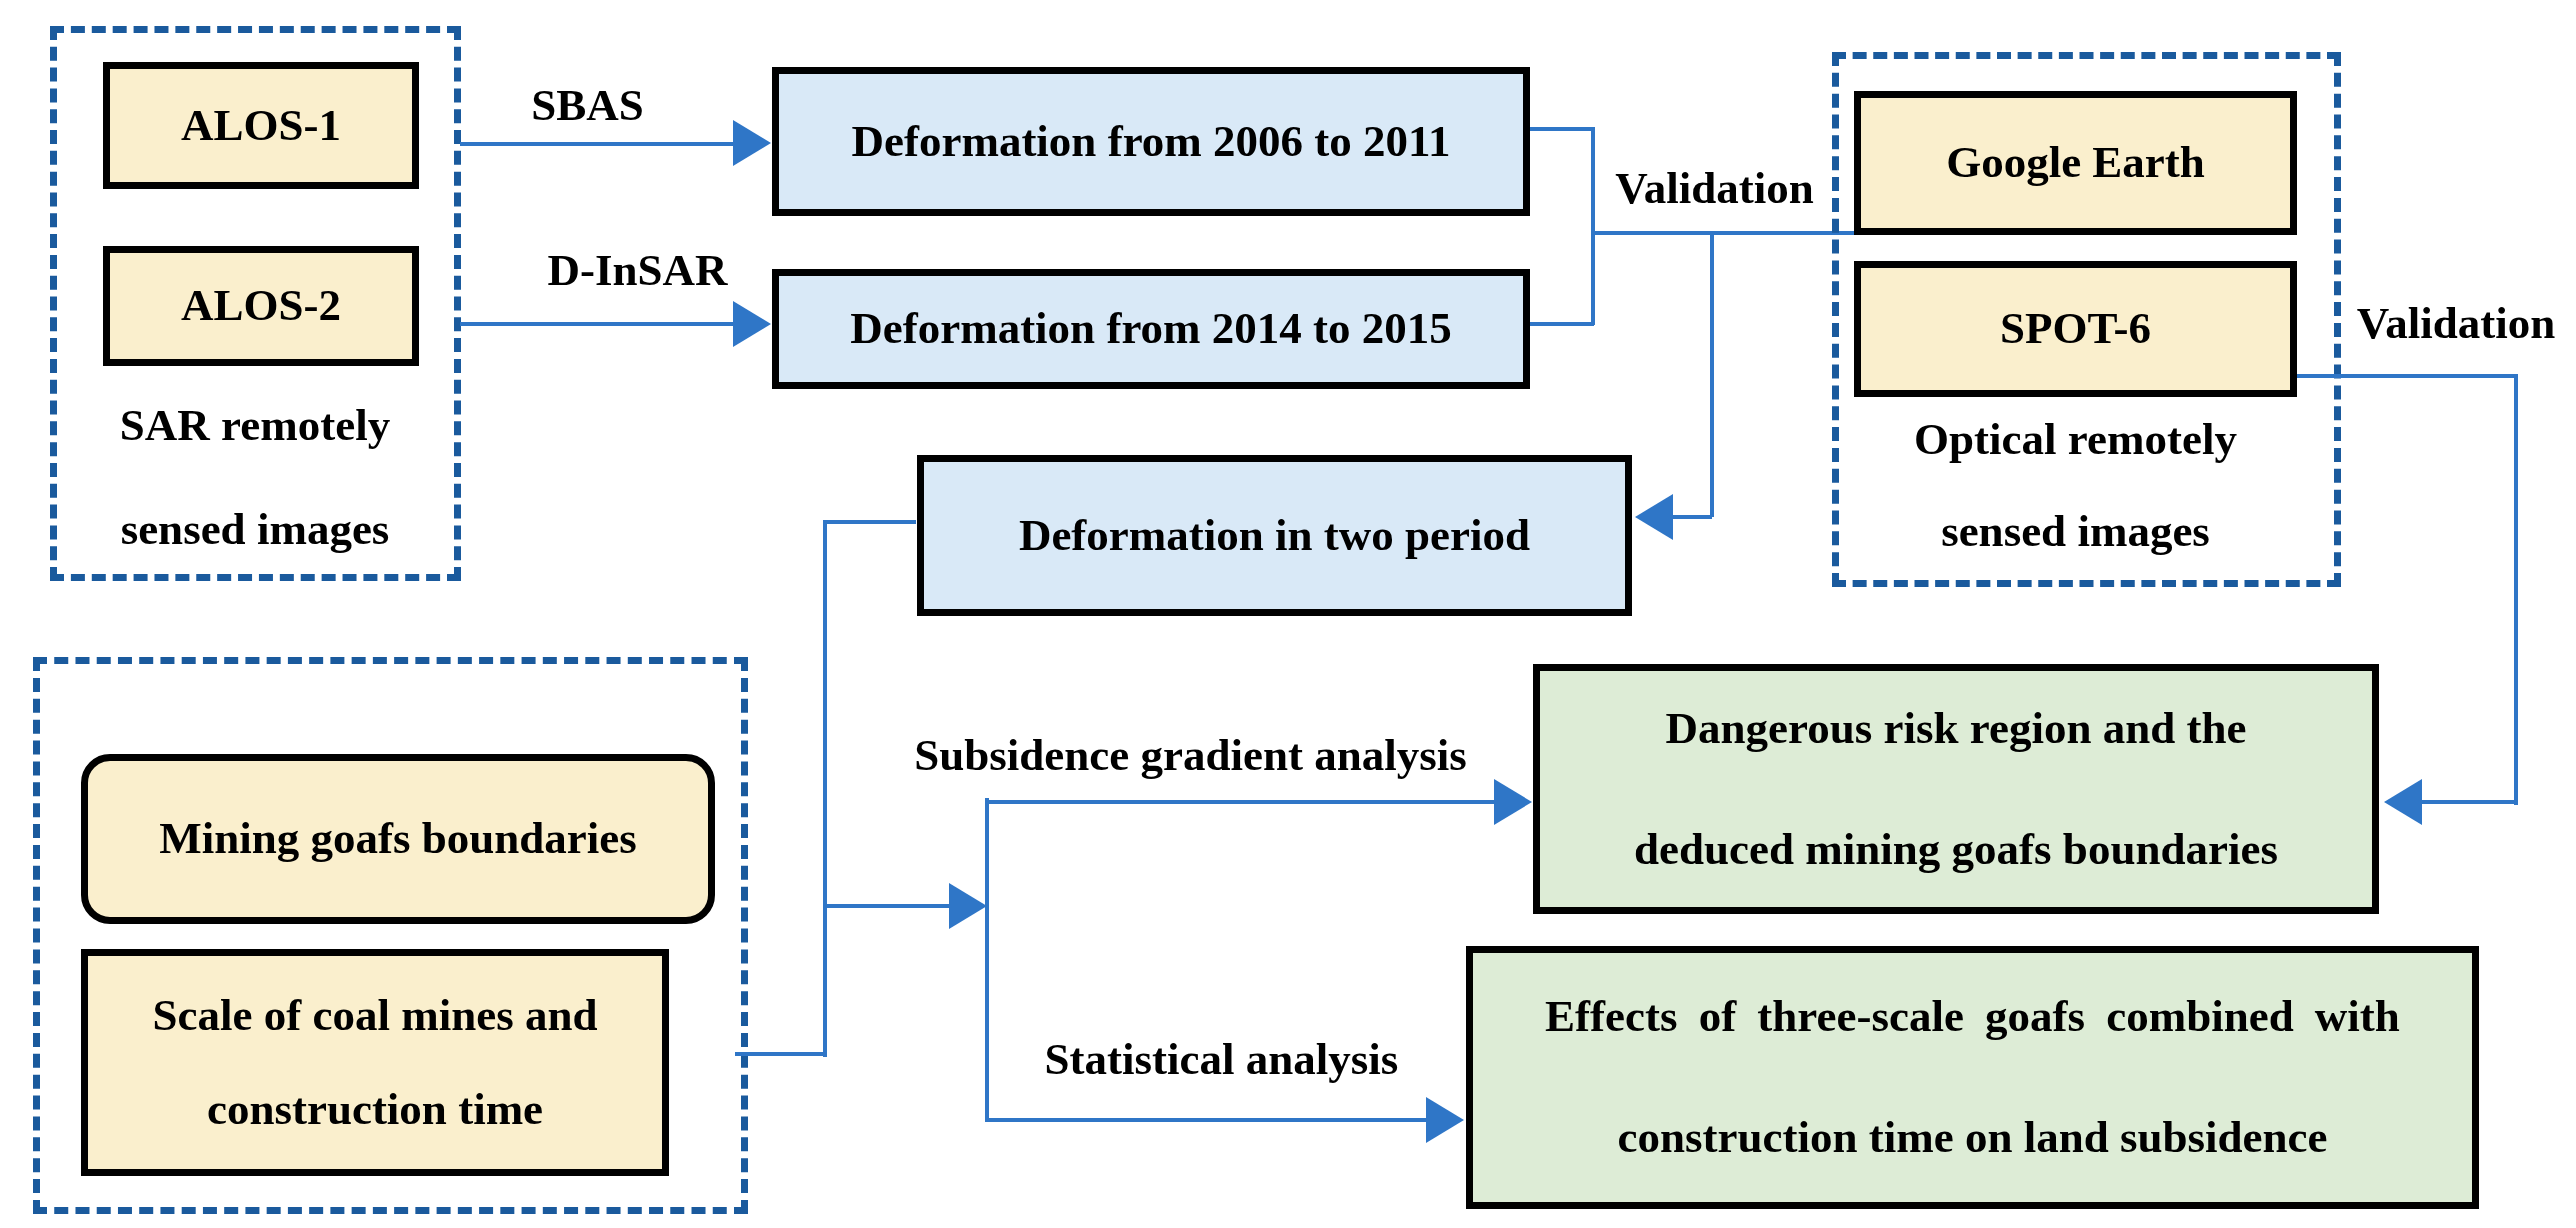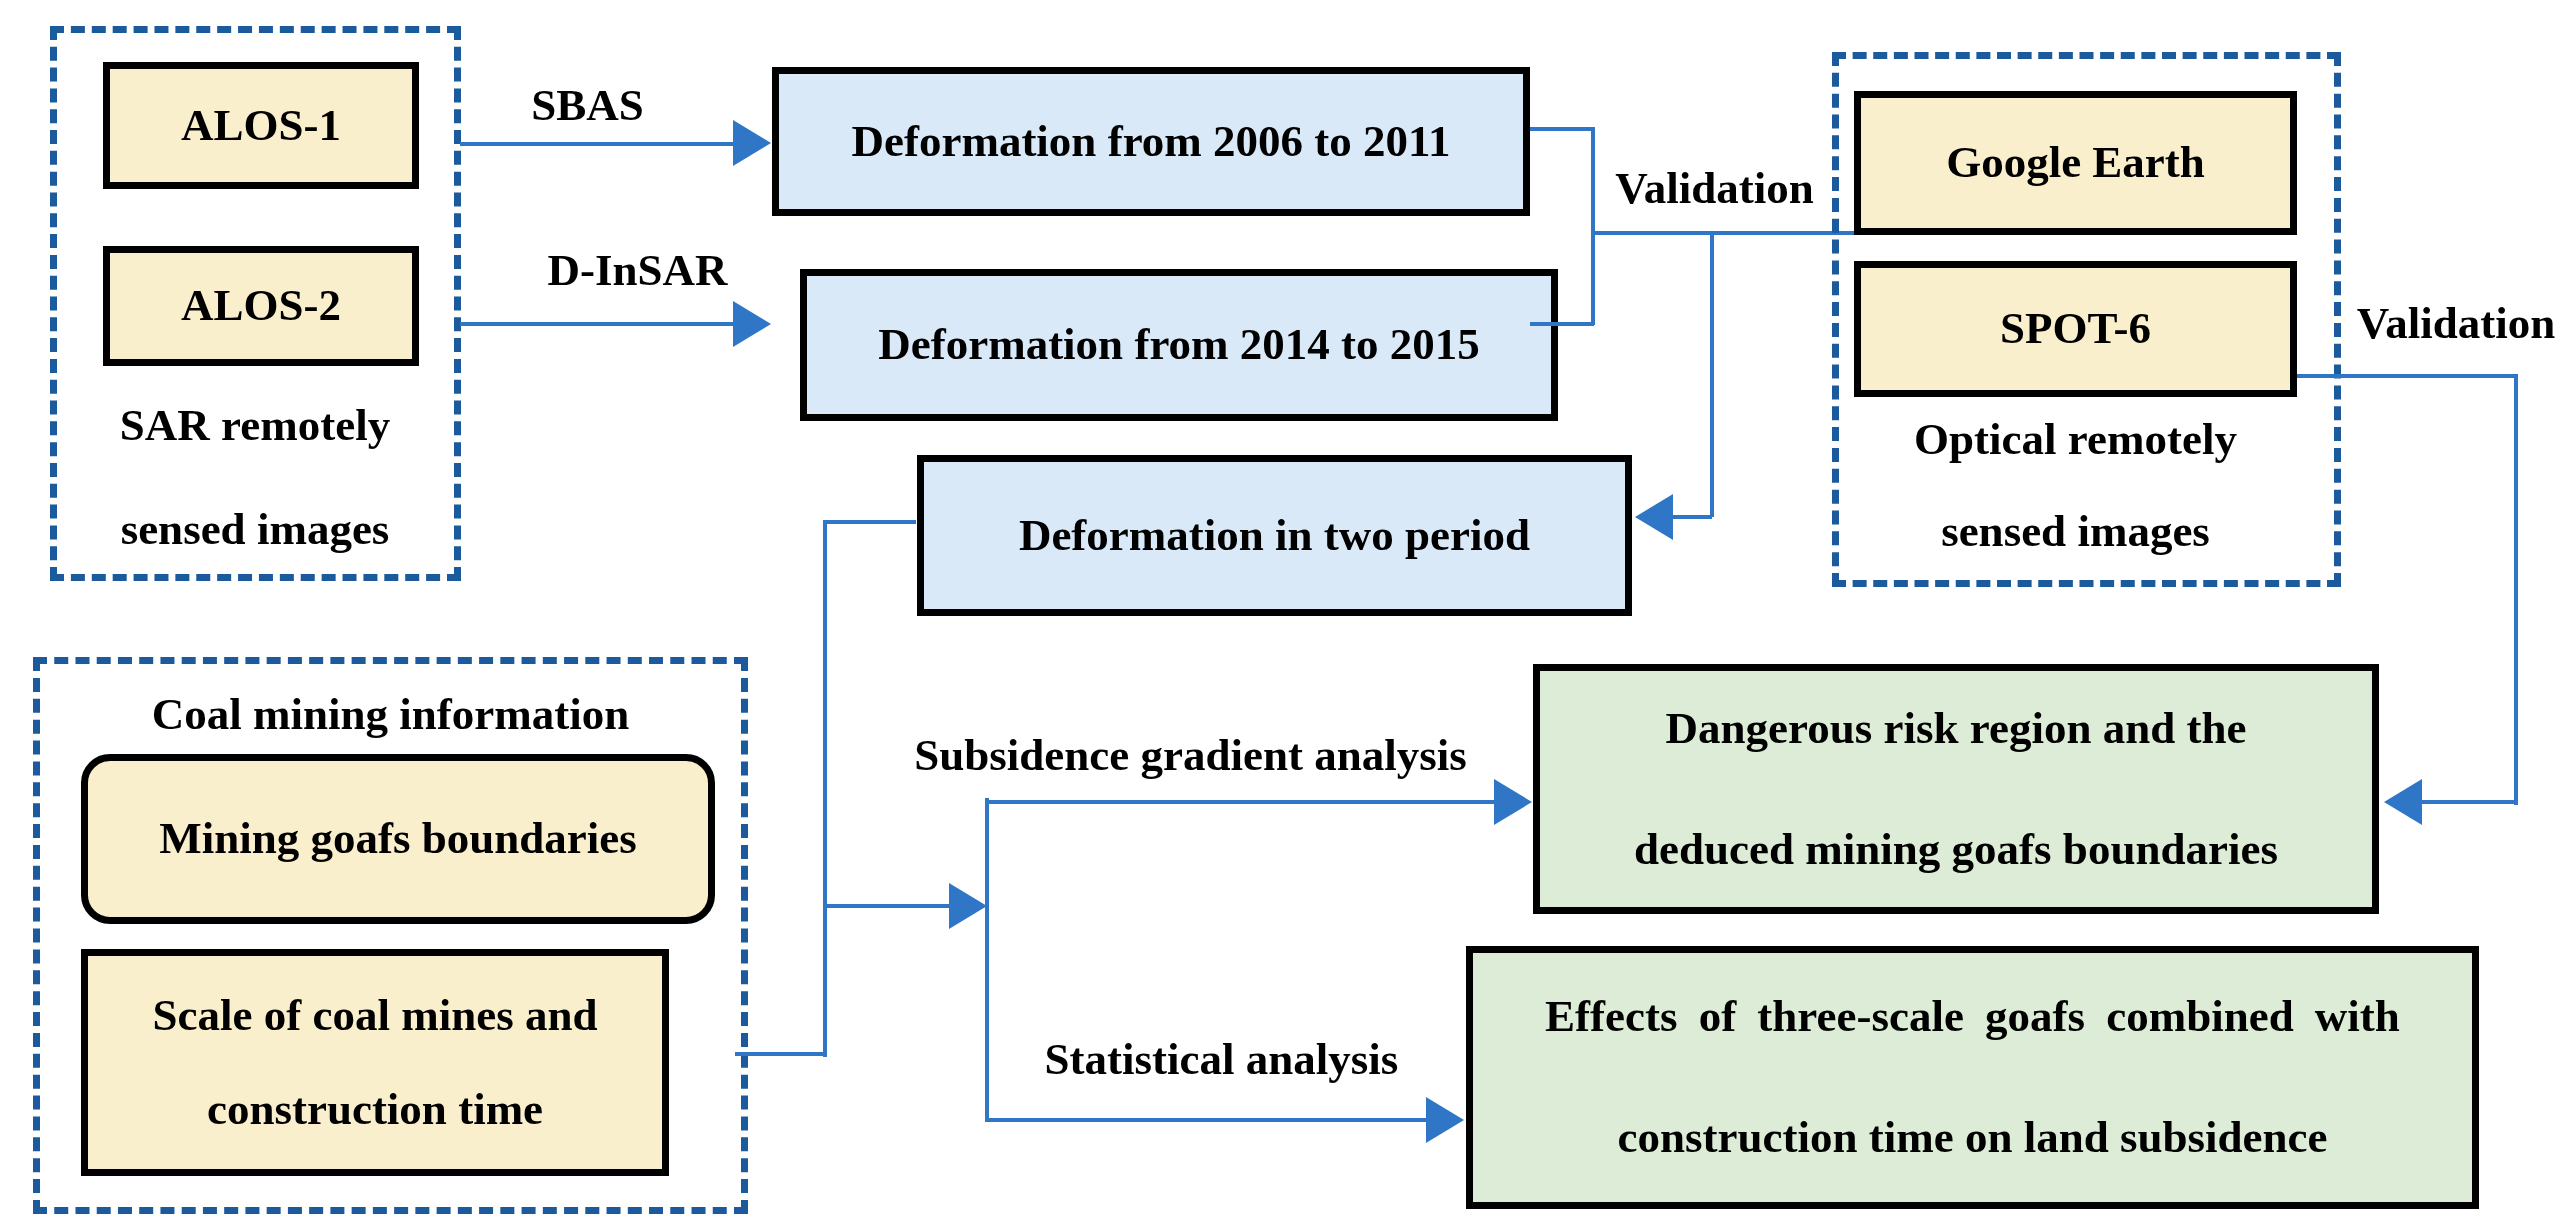--- a/index.html
+++ b/index.html
@@ -65,21 +65,21 @@
   <div class="line" style="left:460px;top:142px;width:273px;height:4.2px;"></div>
   <div class="arr arr-right" style="left:733px;top:120px;"></div>
 
   <div class="lbl" style="left:524px;top:241px;width:227px;height:57px;">D-InSAR</div>
   <div class="line" style="left:460px;top:322px;width:273px;height:4.2px;"></div>
   <div class="arr arr-right" style="left:733px;top:301px;"></div>
 
   <div class="box blue" style="left:772px;top:67px;width:758px;height:149px;">
     <span>Deformation from 2006 to 2011</span>
   </div>
-  <div class="box blue" style="left:772px;top:269px;width:758px;height:152px;margin-left:28px;">
+  <div class="box blue" style="left:772px;top:269px;width:758px;height:120px;">
     <span>Deformation from 2014 to 2015</span>
   </div>
 
   <div class="lbl" style="left:1594px;top:159px;width:241px;height:57px;">Validation</div>
   <div class="line" style="left:1530px;top:127px;width:64px;height:4.2px;"></div>
   <div class="line" style="left:1530px;top:322px;width:64px;height:4.2px;"></div>
   <div class="line" style="left:1591px;top:127px;width:4.2px;height:198px;"></div>
   <div class="line" style="left:1591px;top:231px;width:265px;height:4.2px;"></div>
   <div class="line" style="left:1710px;top:231px;width:4.2px;height:286px;"></div>
   <div class="line" style="left:1673px;top:515px;width:39px;height:4.2px;"></div>
@@ -99,21 +99,20 @@
   <div class="lbl" style="left:1870px;top:409px;width:411px;height:60px;text-align:center;">Optical remotely</div>
   <div class="lbl" style="left:1870px;top:501px;width:411px;height:60px;">sensed images</div>
 
   <div class="lbl" style="left:2334px;top:293px;width:244px;height:60px;">Validation</div>
   <div class="line" style="left:2297px;top:374px;width:221px;height:4.2px;"></div>
   <div class="line" style="left:2514px;top:374px;width:4.2px;height:431px;"></div>
   <div class="line" style="left:2422px;top:800px;width:96px;height:4.2px;"></div>
   <div class="arr arr-left" style="left:2384px;top:779px;"></div>
 
   <div class="dashed" style="left:33px;top:657px;width:715px;height:557px;"></div>
-  <div class="lbl" style="left:68px;top:684px;width:645px;height:60px;">Coal mining information</div>
   <div class="box yellow" style="left:81px;top:754px;width:634px;height:170px;border-radius:29px;">
     <span>Mining goafs boundaries</span>
   </div>
   <div class="box yellow gap60" style="left:81px;top:949px;width:588px;height:227px;">
     <span>Scale of coal mines and</span>
     <span>construction time</span>
   </div>
 
   <div class="line" style="left:823px;top:520px;width:93px;height:4.2px;"></div>
   <div class="line" style="left:823px;top:520px;width:4.2px;height:537px;"></div>

